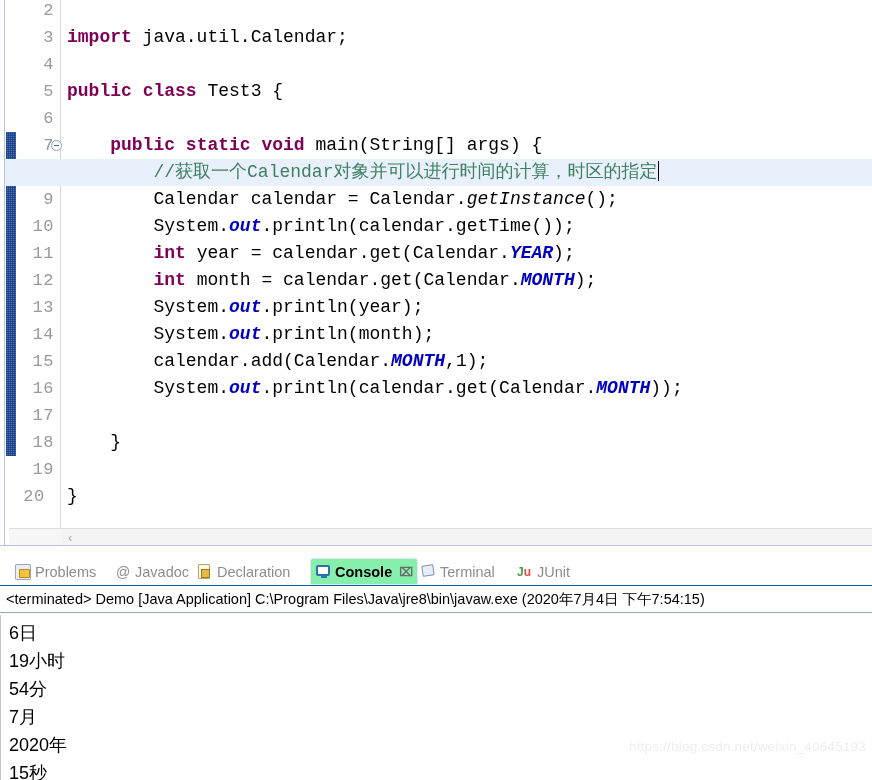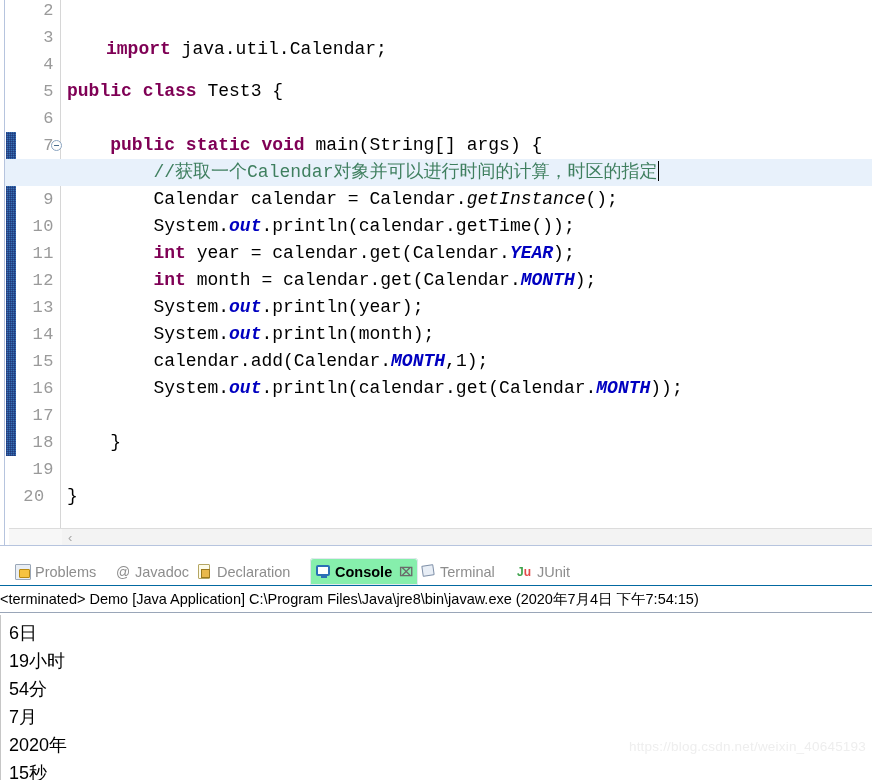--- a/index.html
+++ b/index.html
@@ -231,21 +231,21 @@
     position: absolute;
     left: 0; top: 30px;
     width: 872px; height: 194px;
     background: #ffffff;
   }
   .console-status {
     position: absolute;
     left: 0; top: 0;
     width: 704px; height: 26px;
     line-height: 26px;
-    padding-left: 0;
+    padding-left: 6px;
     font-size: 14.5px;
     color: #000000;
     white-space: nowrap;
     overflow: hidden;
   }
   .console-sep {
     position: absolute;
     left: 0; top: 26px;
     width: 872px; height: 2px;
     border-top: 1px solid #9aa6b8;
@@ -304,21 +304,21 @@
             <div class="lineno" style="top: 348px;">15</div>
             <div class="lineno" style="top: 375px;">16</div>
             <div class="lineno" style="top: 402px;">17</div>
             <div class="lineno" style="top: 429px;">18</div>
             <div class="lineno" style="top: 456px;">19</div>
             <div class="lineno" style="top: 483px; text-align: center;">20</div>
             <div class="lineno" style="top: 538px; font-family: Liberation Serif, serif;">21</div>
           </div>
         <div class="code-lines" id="code-lines">
             <div class="cline" style="top: -3px;"><span class="txt"></span></div>
-            <div class="cline" style="top: 36px; margin-left: 39px;"><span class="txt"><span class="kw">import</span><span class="plain"> java.util.Calendar;</span></span></div>
+            <div class="cline" style="top: 24px;"><span class="txt"><span class="kw">import</span><span class="plain"> java.util.Calendar;</span></span></div>
             <div class="cline" style="top: 51px;"><span class="txt"></span></div>
             <div class="cline" style="top: 78px;"><span class="txt"><span class="kw">public</span><span class="plain"> </span><span class="kw">class</span><span class="plain"> Test3 {</span></span></div>
             <div class="cline" style="top: 105px;"><span class="txt"></span></div>
             <div class="cline" style="top: 132px;"><span class="txt"><span class="plain">    </span><span class="kw">public</span><span class="plain"> </span><span class="kw">static</span><span class="plain"> </span><span class="kw">void</span><span class="plain"> main(String[] args) {</span></span></div>
             <div class="hl-row" style="top: 159px; left: -57px; right: 0px;"></div>
             <div class="cline" style="top: 159px;"><span class="txt"><span class="plain">        </span><span class="cmt">//获取一个Calendar对象并可以进行时间的计算，时区的指定</span><span class="caret"></span></span></div>
             <div class="cline" style="top: 186px;"><span class="txt"><span class="plain">        Calendar calendar = Calendar.</span><span class="mth">getInstance</span><span class="plain">();</span></span></div>
             <div class="cline" style="top: 213px;"><span class="txt"><span class="plain">        System.</span><span class="sfld">out</span><span class="plain">.println(calendar.getTime());</span></span></div>
             <div class="cline" style="top: 240px;"><span class="txt"><span class="plain">        </span><span class="kw">int</span><span class="plain"> year = calendar.get(Calendar.</span><span class="sfld">YEAR</span><span class="plain">);</span></span></div>
             <div class="cline" style="top: 267px;"><span class="txt"><span class="plain">        </span><span class="kw">int</span><span class="plain"> month = calendar.get(Calendar.</span><span class="sfld">MONTH</span><span class="plain">);</span></span></div>

